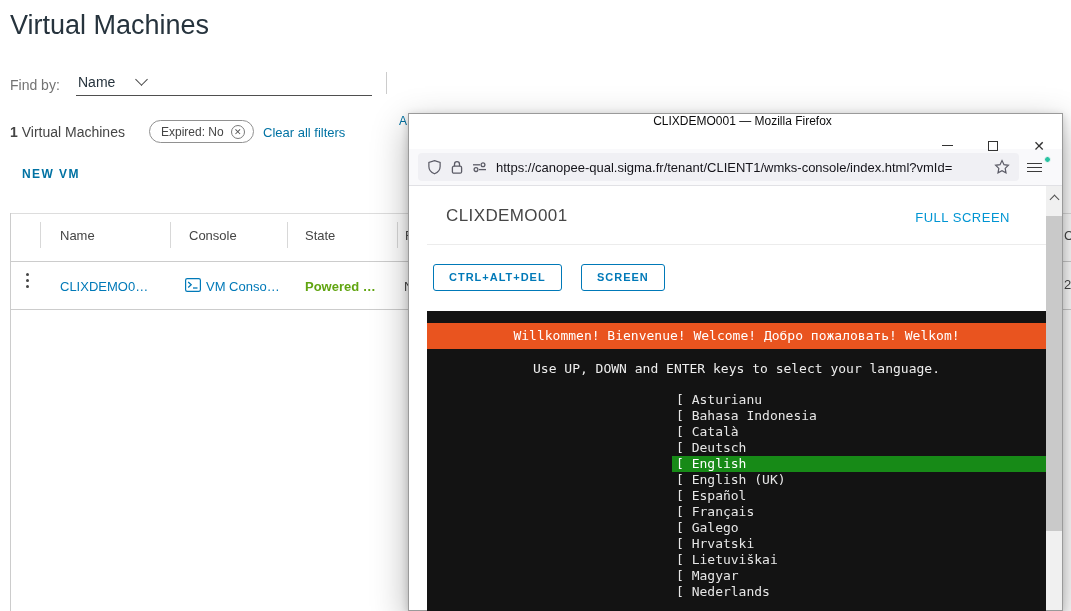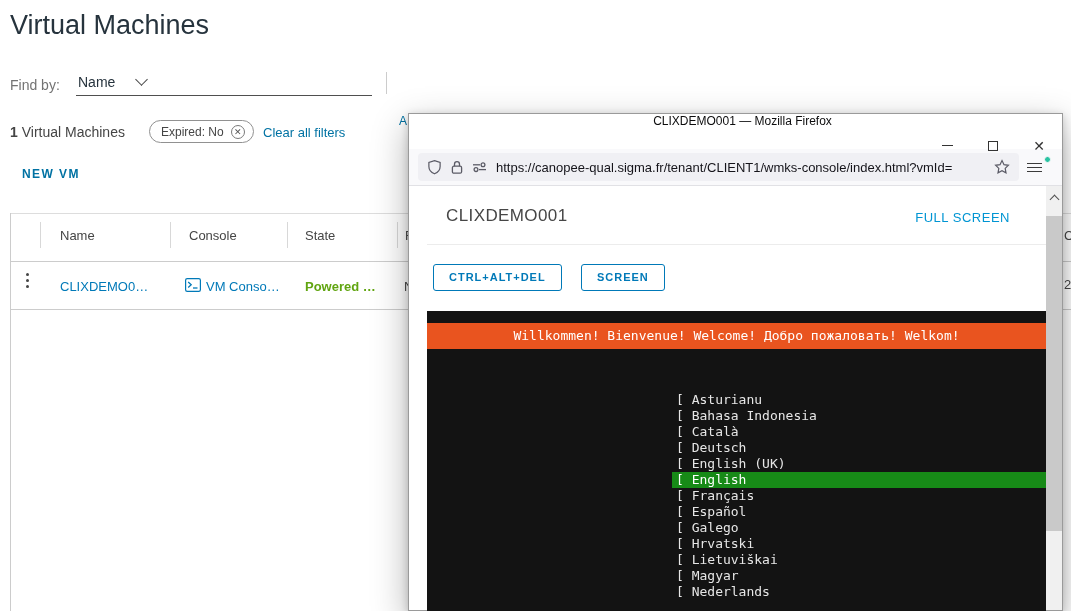--- a/index.html
+++ b/index.html
@@ -216,29 +216,30 @@
   <div class="ffcontent">
     <span class="abs vm-head">CLIXDEMO001</span>
     <span class="abs fullscreen">FULL SCREEN</span>
     <div class="abs head-div"></div>
 
     <button class="abs cbtn btn-cad">CTRL+ALT+DEL</button>
     <button class="abs cbtn btn-opt">SCREEN</button>
 
     <div class="abs console">
       <div class="banner">Willkommen! Bienvenue! Welcome! Добро пожаловать! Welkom!</div>
+      <div class="instruction">Use UP, DOWN and ENTER keys to select your language.</div>
       <div class="lang-list">
           <div class="lang-row">[ Asturianu</div>
           <div class="lang-row">[ Bahasa Indonesia</div>
           <div class="lang-row">[ Català</div>
           <div class="lang-row">[ Deutsch</div>
+          <div class="lang-row selected">[ English</div>
           <div class="lang-row">[ English (UK)</div>
-          <div class="lang-row selected">[ English</div>
+          <div class="lang-row">[ Español</div>
           <div class="lang-row">[ Français</div>
-          <div class="lang-row">[ Español</div>
           <div class="lang-row">[ Galego</div>
           <div class="lang-row">[ Hrvatski</div>
           <div class="lang-row">[ Lietuviškai</div>
           <div class="lang-row">[ Magyar</div>
           <div class="lang-row">[ Nederlands</div>
         </div>
     </div>
 
     <div class="sbar">
       <div class="sbar-up">

